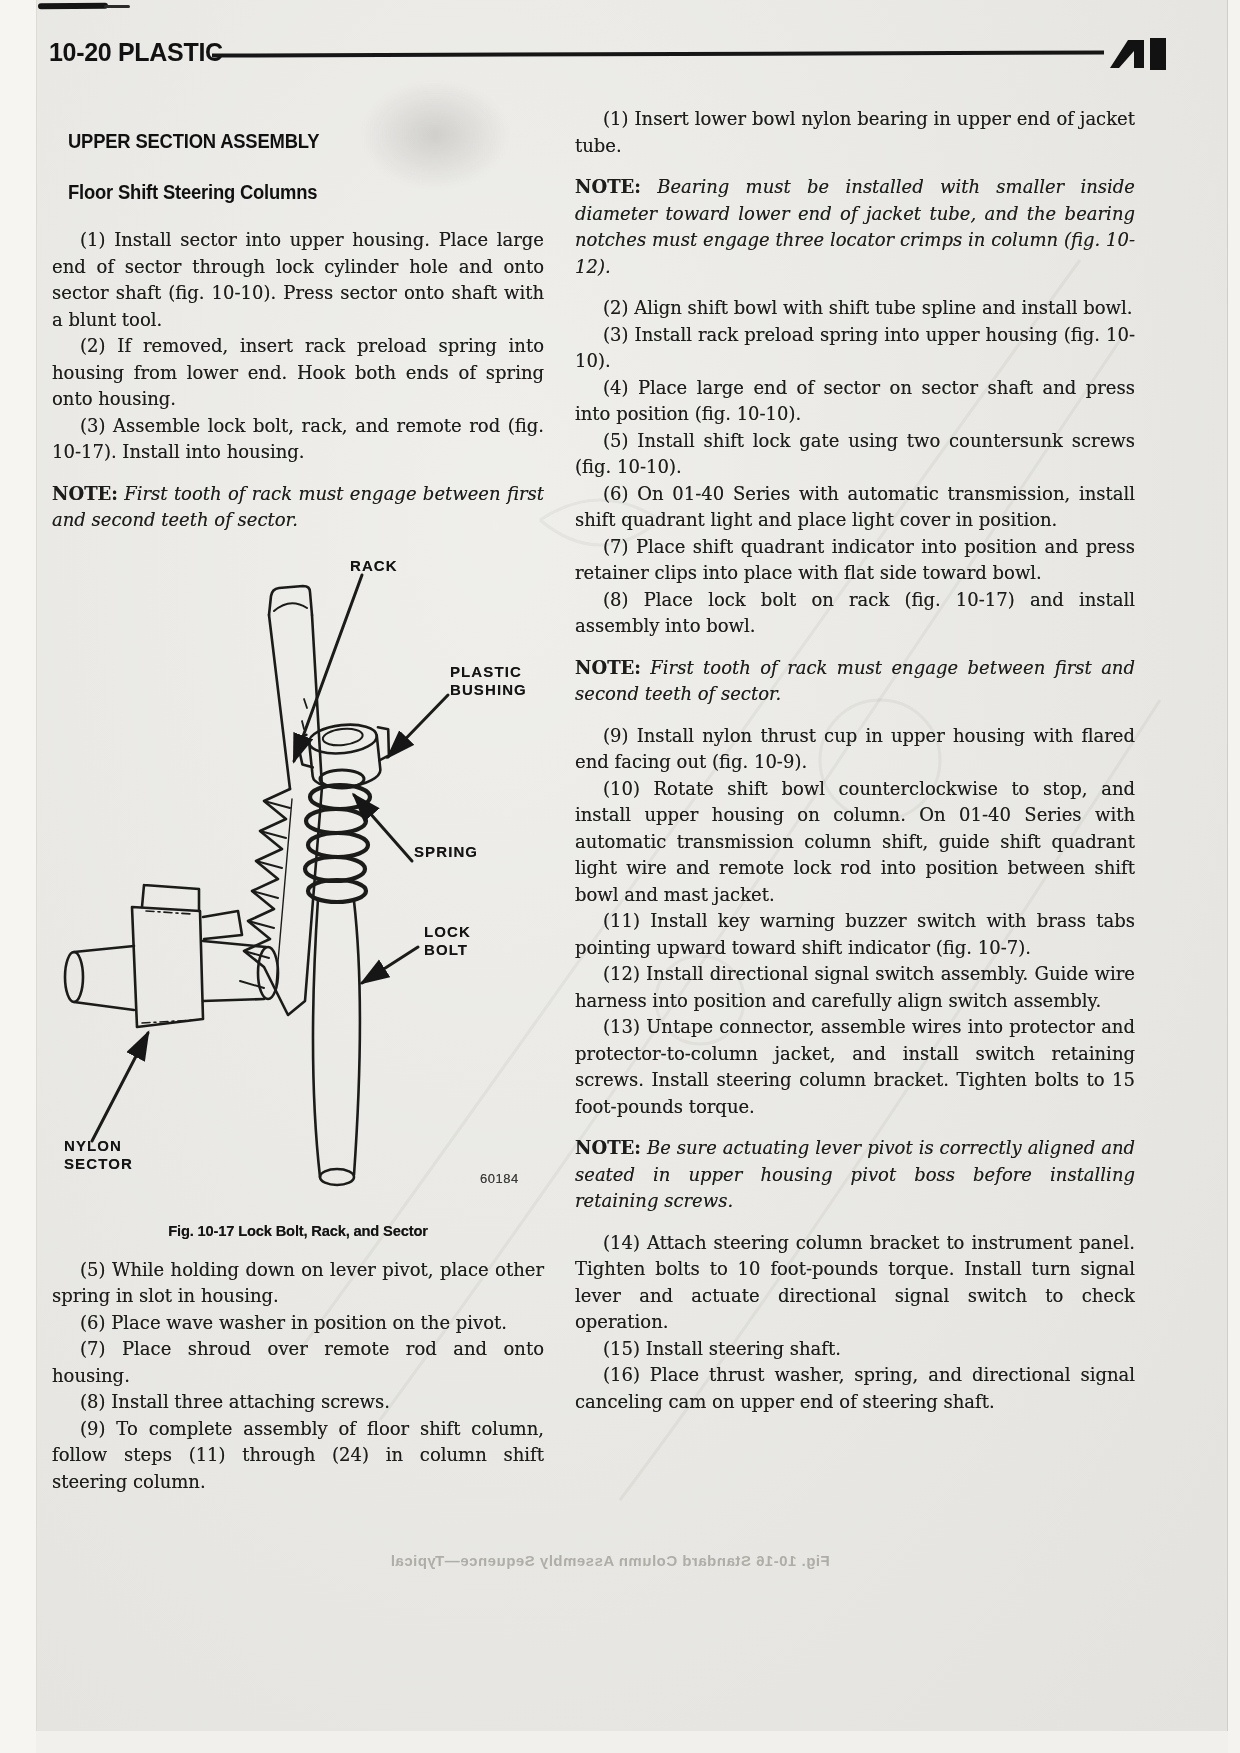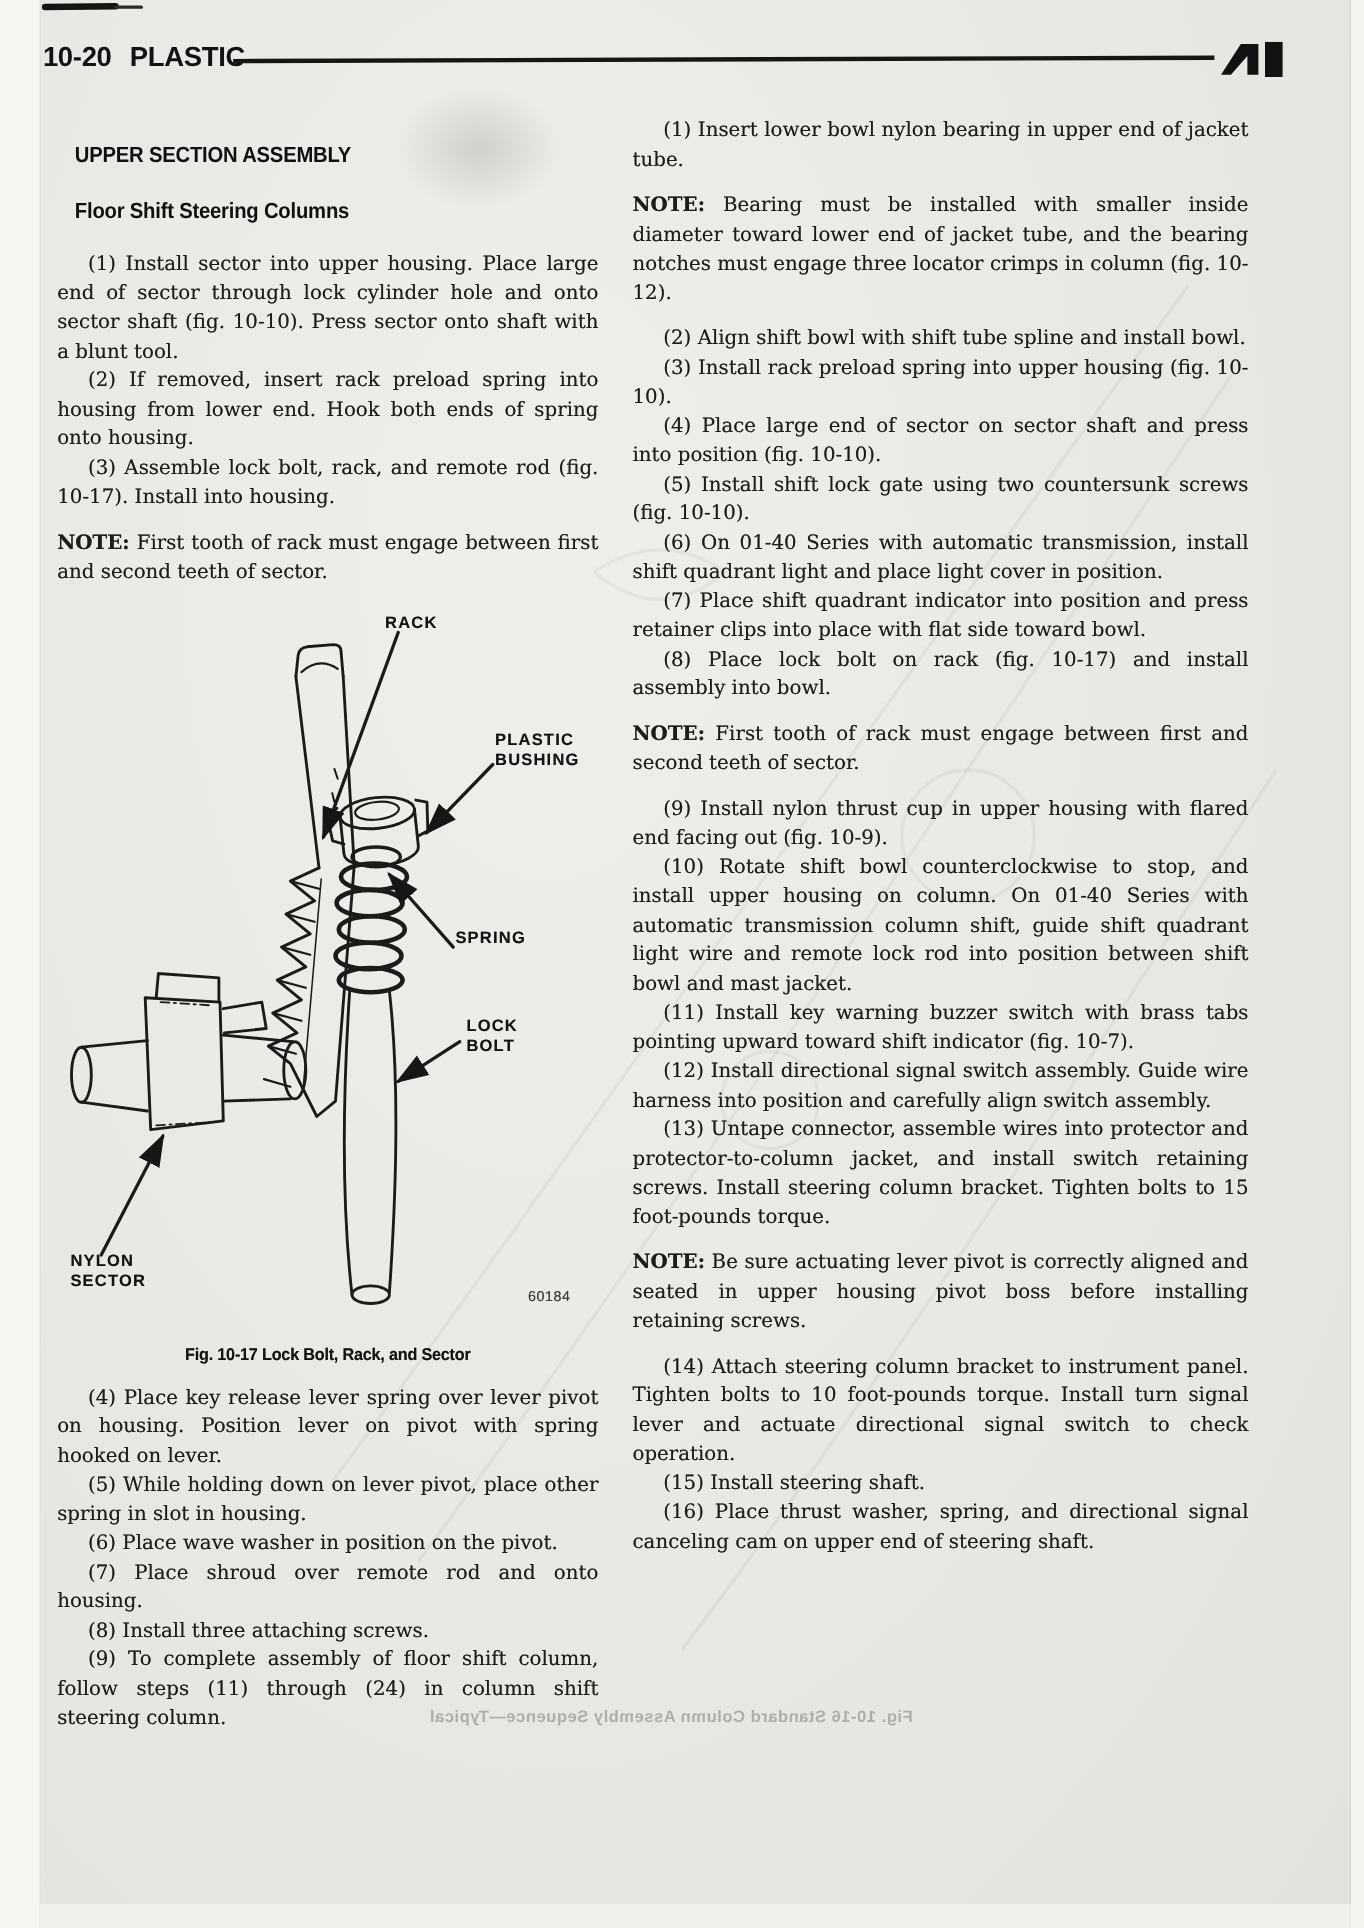--- a/index.html
+++ b/index.html
@@ -14,37 +14,37 @@
   .smudge-top2{position:absolute;left:104px;top:5px;width:26px;height:3px;background:#2a2a2a;border-radius:2px;}
   .fingerprint{position:absolute;left:360px;top:80px;width:150px;height:110px;border-radius:50%;
       background:radial-gradient(ellipse, rgba(95,95,90,.20), rgba(95,95,90,0) 70%);filter:blur(2px);}
   .ghost-caption{position:absolute;left:300px;top:1552px;width:620px;text-align:center;
       font-family:"Liberation Sans",sans-serif;font-weight:bold;font-size:15px;color:rgba(128,125,116,.55);
       transform:scaleX(-1);filter:blur(.6px);letter-spacing:.5px;}
   .ghost-lines{position:absolute;left:0;top:0;pointer-events:none;}
   
   .hdr-num,.hdr-title{position:absolute;top:38px;font-family:"Liberation Sans",sans-serif;font-weight:bold;
       font-size:25px;color:#121212;letter-spacing:-.3px;}
-  .hdr-num{left:39px;text-align:right;}
+  .hdr-num{left:49px;text-align:right;}
   .hdr-title{left:118px;}
   .hdr-rule{position:absolute;left:212px;top:52px;width:892px;height:4px;background:#161616;transform:rotate(-.2deg);}
   .hdr-glyph{position:absolute;left:1110px;top:38px;width:58px;height:32px;}
   
   .col{position:absolute;text-align:justify;color:#1c1c1b;font-size:18px;line-height:26.5px;
        text-shadow:0 0 .4px rgba(20,20,20,.55);}
   .col-left{left:52px;top:112px;width:492px;}
   .col-right{left:575px;top:106px;width:560px;}
   h2,h3{margin:16px;color:#101010;font-family:"Liberation Sans",sans-serif;text-shadow:none;}
   .cond{display:inline-block;transform:scaleX(.92);transform-origin:left center;font-weight:bold;letter-spacing:-.2px;white-space:nowrap;}
   h2{font-size:20px;margin-bottom:24px;}
   h3{font-size:20px;margin-bottom:22px;}
   .para{margin:0;text-indent:28px;}
   .note{margin:15px 0;}
   .note .nlabel{font-weight:bold;}
-  .note .ntext{}
+  .note .ntext{font-style:italic;}
   
   .fig{margin:8px 0 10px 0;position:relative;}
   .fig svg text{font-family:"Liberation Sans",sans-serif;font-weight:bold;fill:#141414;font-size:15px;letter-spacing:1.1px;}
   .fig svg text.ref{font-size:13px;letter-spacing:.5px;font-weight:normal;fill:#3a3a38;}
   .figcaption{text-align:center;font-family:"Liberation Sans",sans-serif;font-weight:bold;font-size:15.5px;
       color:#131313;margin-top:2px;letter-spacing:-.2px;transform:scaleX(.95);}
 </style>
 </head>
 <body>
 
@@ -157,21 +157,20 @@
         <text x="362" y="308">SPRING</text>
         <text x="372" y="388">LOCK</text>
         <text x="372" y="406">BOLT</text>
         <text x="12" y="602">NYLON</text>
         <text x="12" y="620">SECTOR</text>
         <text x="428" y="634" class="ref">60184</text>
       </svg>
       <figcaption class="figcaption">Fig. 10-17  Lock Bolt, Rack, and Sector</figcaption>
     </figure>
 
-    <p class="para">(4) Place key release lever spring over lever pivot on housing. Position lever on pivot with spring hooked on lever.</p>
     <p class="para">(5) While holding down on lever pivot, place other spring in slot in housing.</p>
     <p class="para">(6) Place wave washer in position on the pivot.</p>
     <p class="para">(7) Place shroud over remote rod and onto housing.</p>
     <p class="para">(8) Install three attaching screws.</p>
     <p class="para">(9) To complete assembly of floor shift column, follow steps (11) through (24) in column shift steering column.</p>
   </section>
 
   <section class="col col-right">
 
     <p class="para">(1) Insert lower bowl nylon bearing in upper end of jacket tube.</p>

